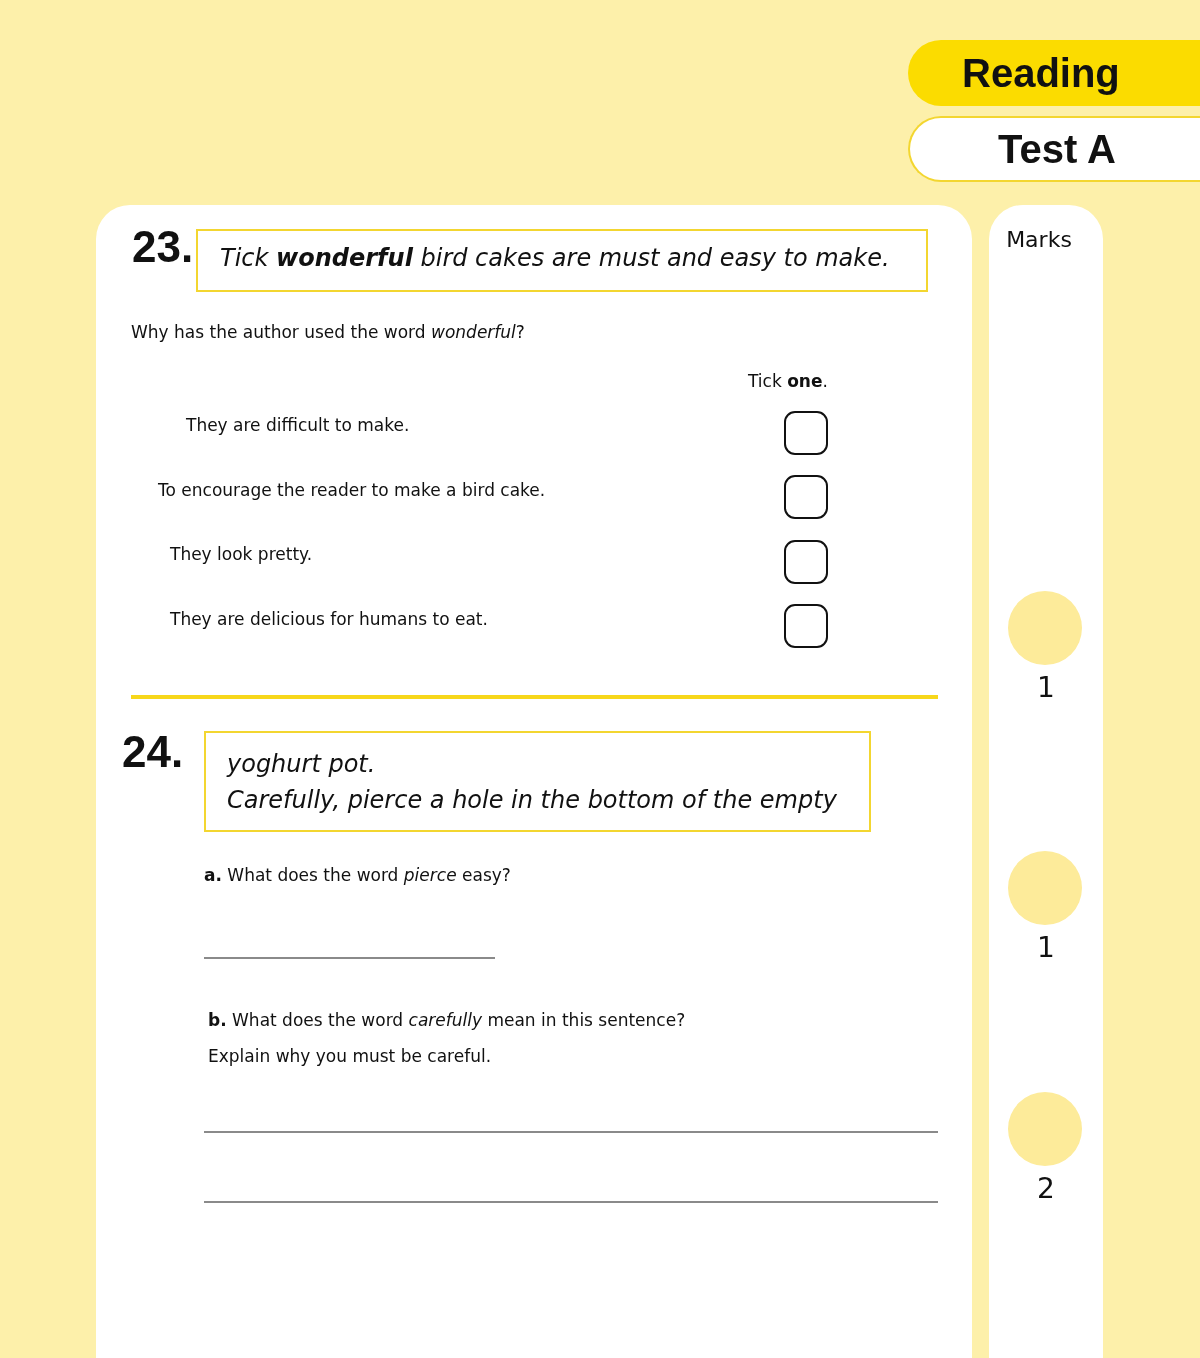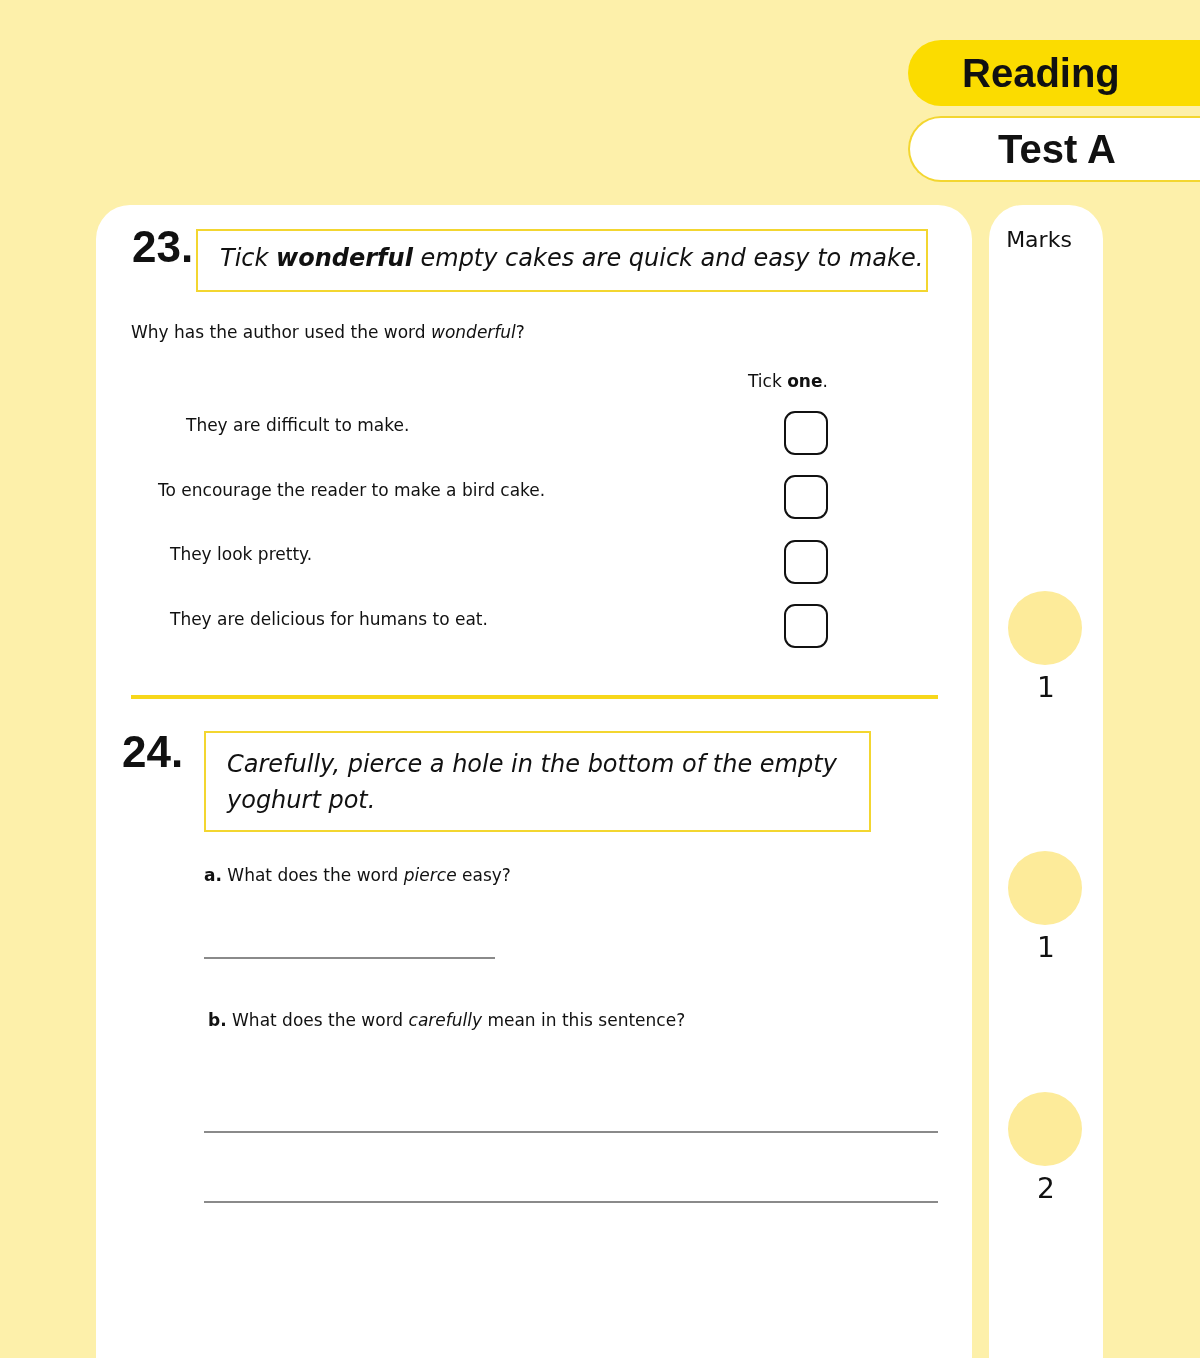--- a/index.html
+++ b/index.html
@@ -60,21 +60,21 @@
   </style>
 </head>
 <body>
 
 <div class="tab-subject">Reading</div>
 <div class="tab-test">Test A</div>
 
 <div class="card"></div>
 
 <div class="qnum" style="left:132px; top:222px;">23.</div>
-<div class="quote-box" style="left:196px; top:229px; width:732px; height:63px; padding:13px 0 0 22px;"><span>Tick </span><b>wonderful</b><span> empty cakes are quick and easy to make.</span></div>
+<div class="quote-box" style="left:196px; top:229px; width:732px; height:63px; padding:13px 0 0 22px;"><span>Tick </span><b>wonderful</b><span> bird cakes are must and easy to make.</span></div>
 
 <div class="text" style="left:131px; top:322px;"><span>Why has the author used the word </span><i>wonderful</i><span>?</span></div>
 
 <div class="text" style="left:748px; top:371px;"><span>Tick </span><b>one</b><span>.</span></div>
 
 <div class="text" style="left:186px; top:415px;">They are difficult to make.</div>
 <div class="tickbox" style="left:784px; top:411px;"></div>
 
 <div class="text" style="left:158px; top:480px;">To encourage the reader to make a bird cake.</div>
 <div class="tickbox" style="left:784px; top:475px;"></div>
@@ -82,29 +82,30 @@
 <div class="text" style="left:170px; top:544px;">They look pretty.</div>
 <div class="tickbox" style="left:784px; top:540px;"></div>
 
 <div class="text" style="left:170px; top:609px;">They are delicious for humans to eat.</div>
 <div class="tickbox" style="left:784px; top:604px;"></div>
 
 <div class="divider"></div>
 
 <div class="qnum" style="left:122px; top:727px;">24.</div>
 <div class="quote-box" style="left:204px; top:731px; width:667px; height:101px; padding:13px 0 0 21px; line-height:36px;">
+  <div>yoghurt pot.</div>
   <div>Carefully, pierce a hole in the bottom of the empty</div>
-  <div>yoghurt pot.</div>
 </div>
 
 <div class="text" style="left:204px; top:865px;"><b>a.</b><span> What does the word </span><i>pierce</i><span> easy?</span></div>
 <div class="answer-line" style="left:204px; top:957px; width:291px;"></div>
 
 <div class="text" style="left:208px; top:1002px; line-height:36px;">
   <div><b>b.</b><span> What does the word </span><i>carefully</i><span> mean in this sentence?</span></div>
+  <div>Explain why you must be careful.</div>
 </div>
 <div class="answer-line" style="left:204px; top:1131px; width:734px;"></div>
 <div class="answer-line" style="left:204px; top:1201px; width:734px;"></div>
 
 <div class="marks-col">
   <div class="marks-label">Marks</div>
   <div class="mark-circle" style="top:386px;"></div>
   <div class="mark-num" style="top:466px;">1</div>
   <div class="mark-circle" style="top:646px;"></div>
   <div class="mark-num" style="top:726px;">1</div>

